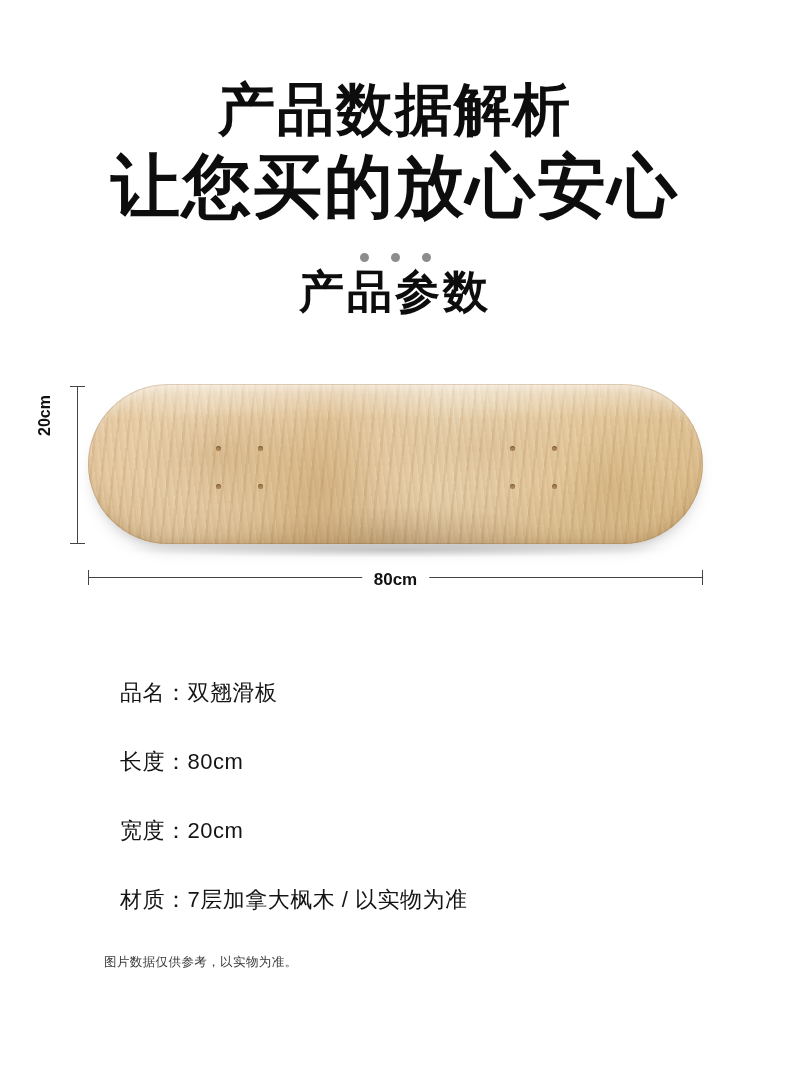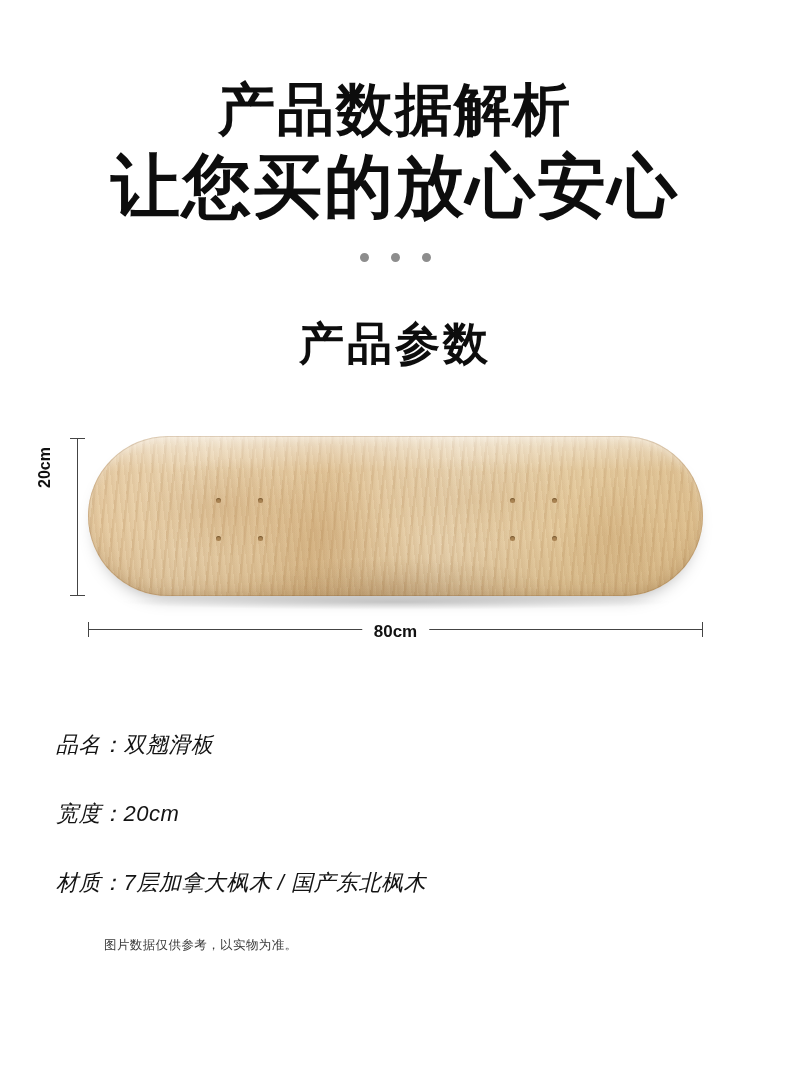--- a/index.html
+++ b/index.html
@@ -55,21 +55,20 @@
   .dots .dot {
     width: 9px;
     height: 9px;
     border-radius: 50%;
     background: #8d8d8d;
   }
 
   
   .section-title {
     text-align: center;
-    margin-top: 52px;
     font-size: 45px;
     font-weight: 900;
     letter-spacing: 3px;
     color: #0d0d0d;
   }
 
   
   .diagram {
     position: relative;
     margin-top: 62px;
@@ -217,22 +216,21 @@
     background: #fff;
     padding: 0 12px;
     font-size: 17px;
     font-weight: 700;
     color: #111;
   }
 
   
   .specs {
     margin-top: 64px;
-    padding-left: 56px;
-    font-style: italic;
+    padding-left: 120px;
   }
   .spec-row {
     font-size: 22px;
     color: #141414;
     margin-bottom: 39px;
     letter-spacing: 0.5px;
     font-weight: 500;
   }
   .spec-row .k { }
   .spec-row .v { }
@@ -296,22 +294,25 @@
       <div class="cap right"></div>
       <div class="dim-h-label">80cm</div>
     </div>
   </div>
 
   <div class="specs">
     <div class="spec-row">
       <span class="k">品名：</span><span class="v">双翘滑板</span>
     </div>
     <div class="spec-row">
+      <span class="k">长度：</span><span class="v">80cm</span>
+    </div>
+    <div class="spec-row">
       <span class="k">宽度：</span><span class="v">20cm</span>
     </div>
     <div class="spec-row">
-      <span class="k">材质：</span><span class="v">7层加拿大枫木 / 国产东北枫木</span>
+      <span class="k">材质：</span><span class="v">7层加拿大枫木 / 以实物为准</span>
     </div>
   </div>
 
   <div class="footnote">图片数据仅供参考，以实物为准。</div>
 
 </div>
 
 </body></html>

